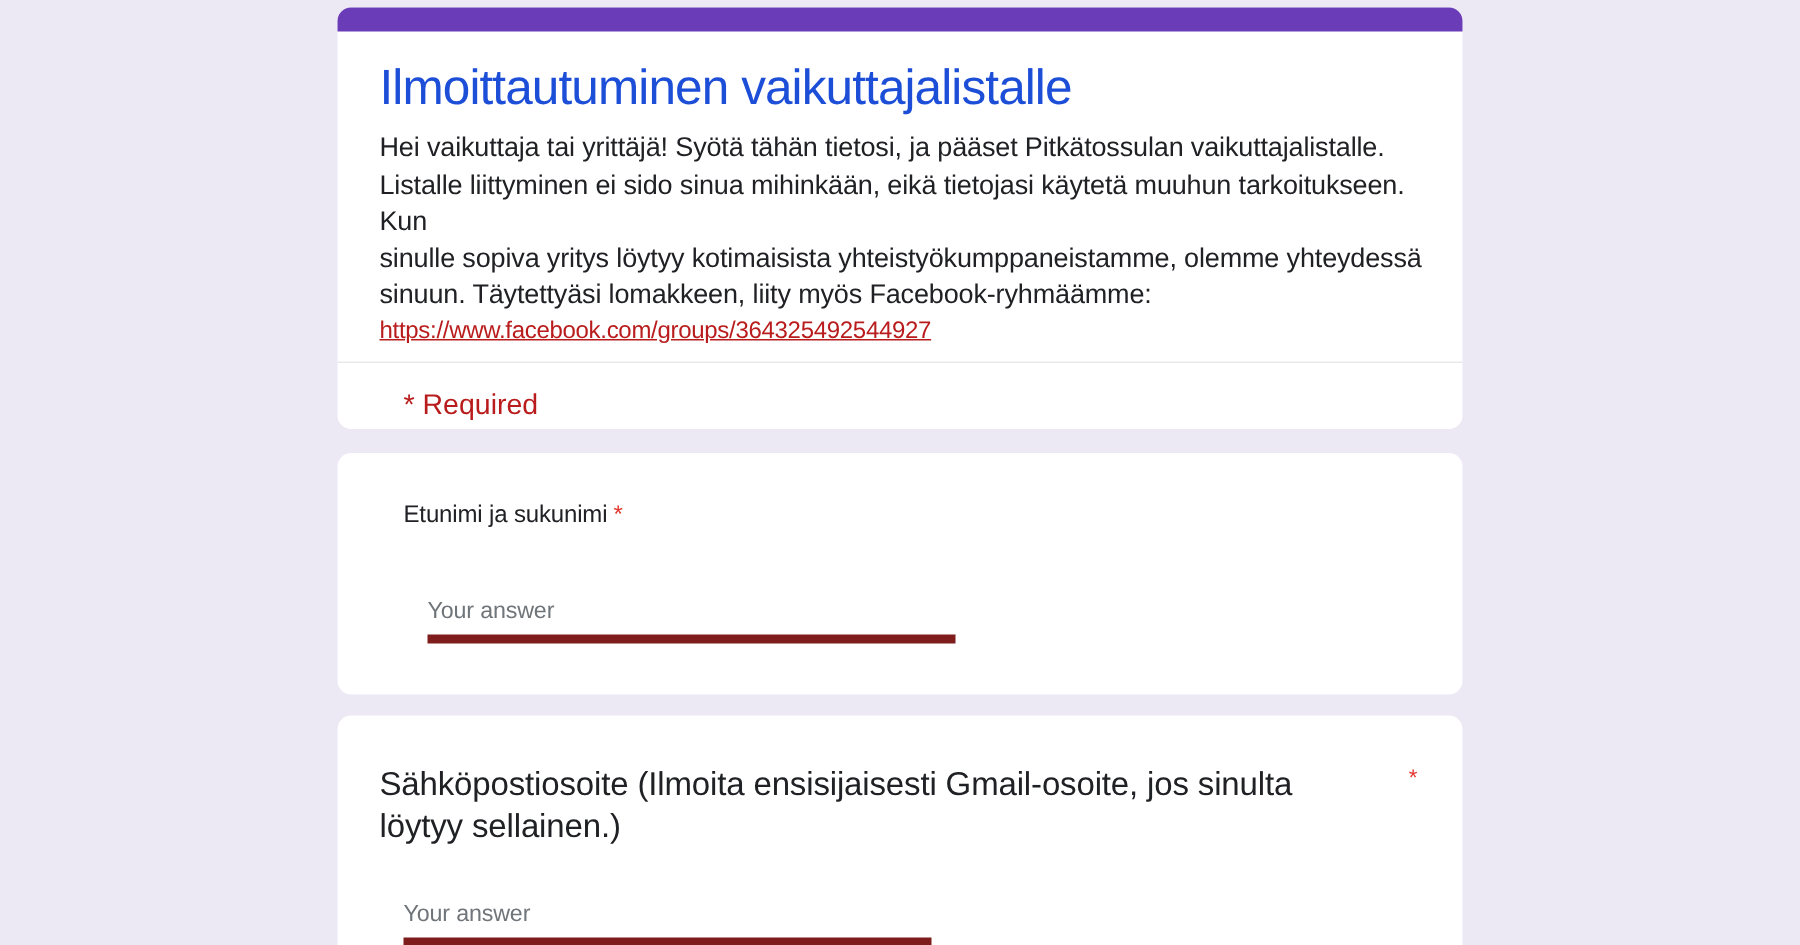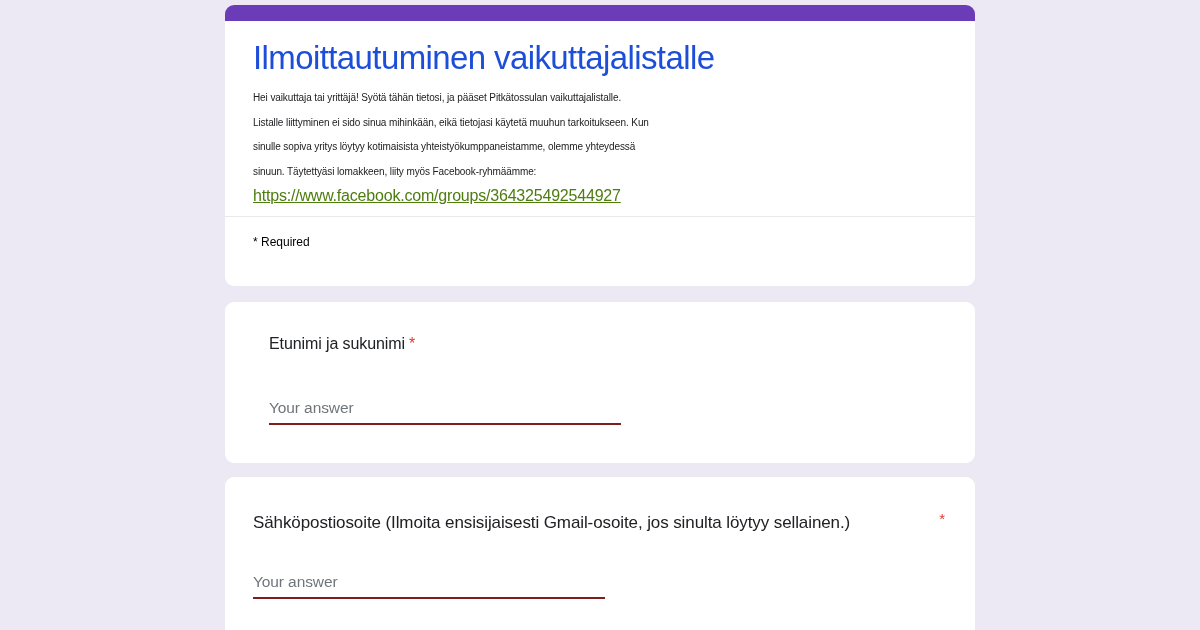--- a/index.html
+++ b/index.html
@@ -21,54 +21,54 @@
   .accent-bar {
     height: 16px; background: #6b3cb8;
     border-radius: 9px 9px 0 0;
   }
   .header-body { padding: 16px 28px 0 28px; }
   .form-title {
     margin: 0; font-size: 33px; font-weight: 400;
     color: #1d4ed8; letter-spacing: -0.6px; line-height: 42px;
   }
   .form-desc {
-    margin: 7px 0 0 0; font-size: 10px; line-height: 24.5px;
+    margin: 7px 0 0 0; font-size: 18px; line-height: 24.5px;
     color: #202124; letter-spacing: -0.1px; white-space: pre-line;
     width: 700px;
   }
   .fb-link {
     display: inline-block; margin-top: 3px; font-size: 16px;
-    color: #4d7c0f; text-decoration: underline; letter-spacing: -0.2px;
+    color: #b91c1c; text-decoration: underline; letter-spacing: -0.2px;
     cursor: pointer;
   }
   .header-divider { margin-top: 11px; height: 1px; background: #e9e9e9; }
-  .required-note { padding: 18px 28px 0 28px; color: #000000; font-size: 12px; }
+  .required-note { padding: 18px 28px 0 44px; color: #b91c1c; font-size: 19px; }
 
   
   .card-q1 { top: 302px; height: 161px; padding: 33px 44px; }
   .card-q2 { top: 477px; height: 205px; padding: 32px 28px; }
 
   .q-label { font-size: 16px; color: #202124; letter-spacing: -0.1px; }
   .q-label-lg {
-    font-size: 17px; line-height: 28px; color: #202124;
+    font-size: 22px; line-height: 28px; color: #202124;
     letter-spacing: -0.1px; max-width: 670px;
   }
   .req { color: #e2372e; margin-left: 4px; }
   .req-corner {
     position: absolute; top: 33px; right: 30px;
     font-size: 15px; color: #e2372e;
   }
 
   .answer-row-1 { margin-top: 46px; }
   .answer-row-2 { margin-top: 36px; }
   input.answer {
     display: block; width: 352px; background: transparent;
-    border: none; outline: none; border-bottom: 2px solid #7f1d1d;
+    border: none; outline: none; border-bottom: 6px solid #7f1d1d;
     padding: 0 0 6px 0; font-size: 15.5px; color: #202124;
-    font-family: inherit; letter-spacing: -0.1px; border-radius: 0;
+    font-family: inherit; letter-spacing: -0.1px; border-radius: 0; margin-left: 16px;
   }
   input.answer::placeholder { color: #70757a; opacity: 1; }
 </style>
 </head>
 <body>
 
 <div class="page">
 
   <div class="card card-header">
     <div class="accent-bar"></div>

